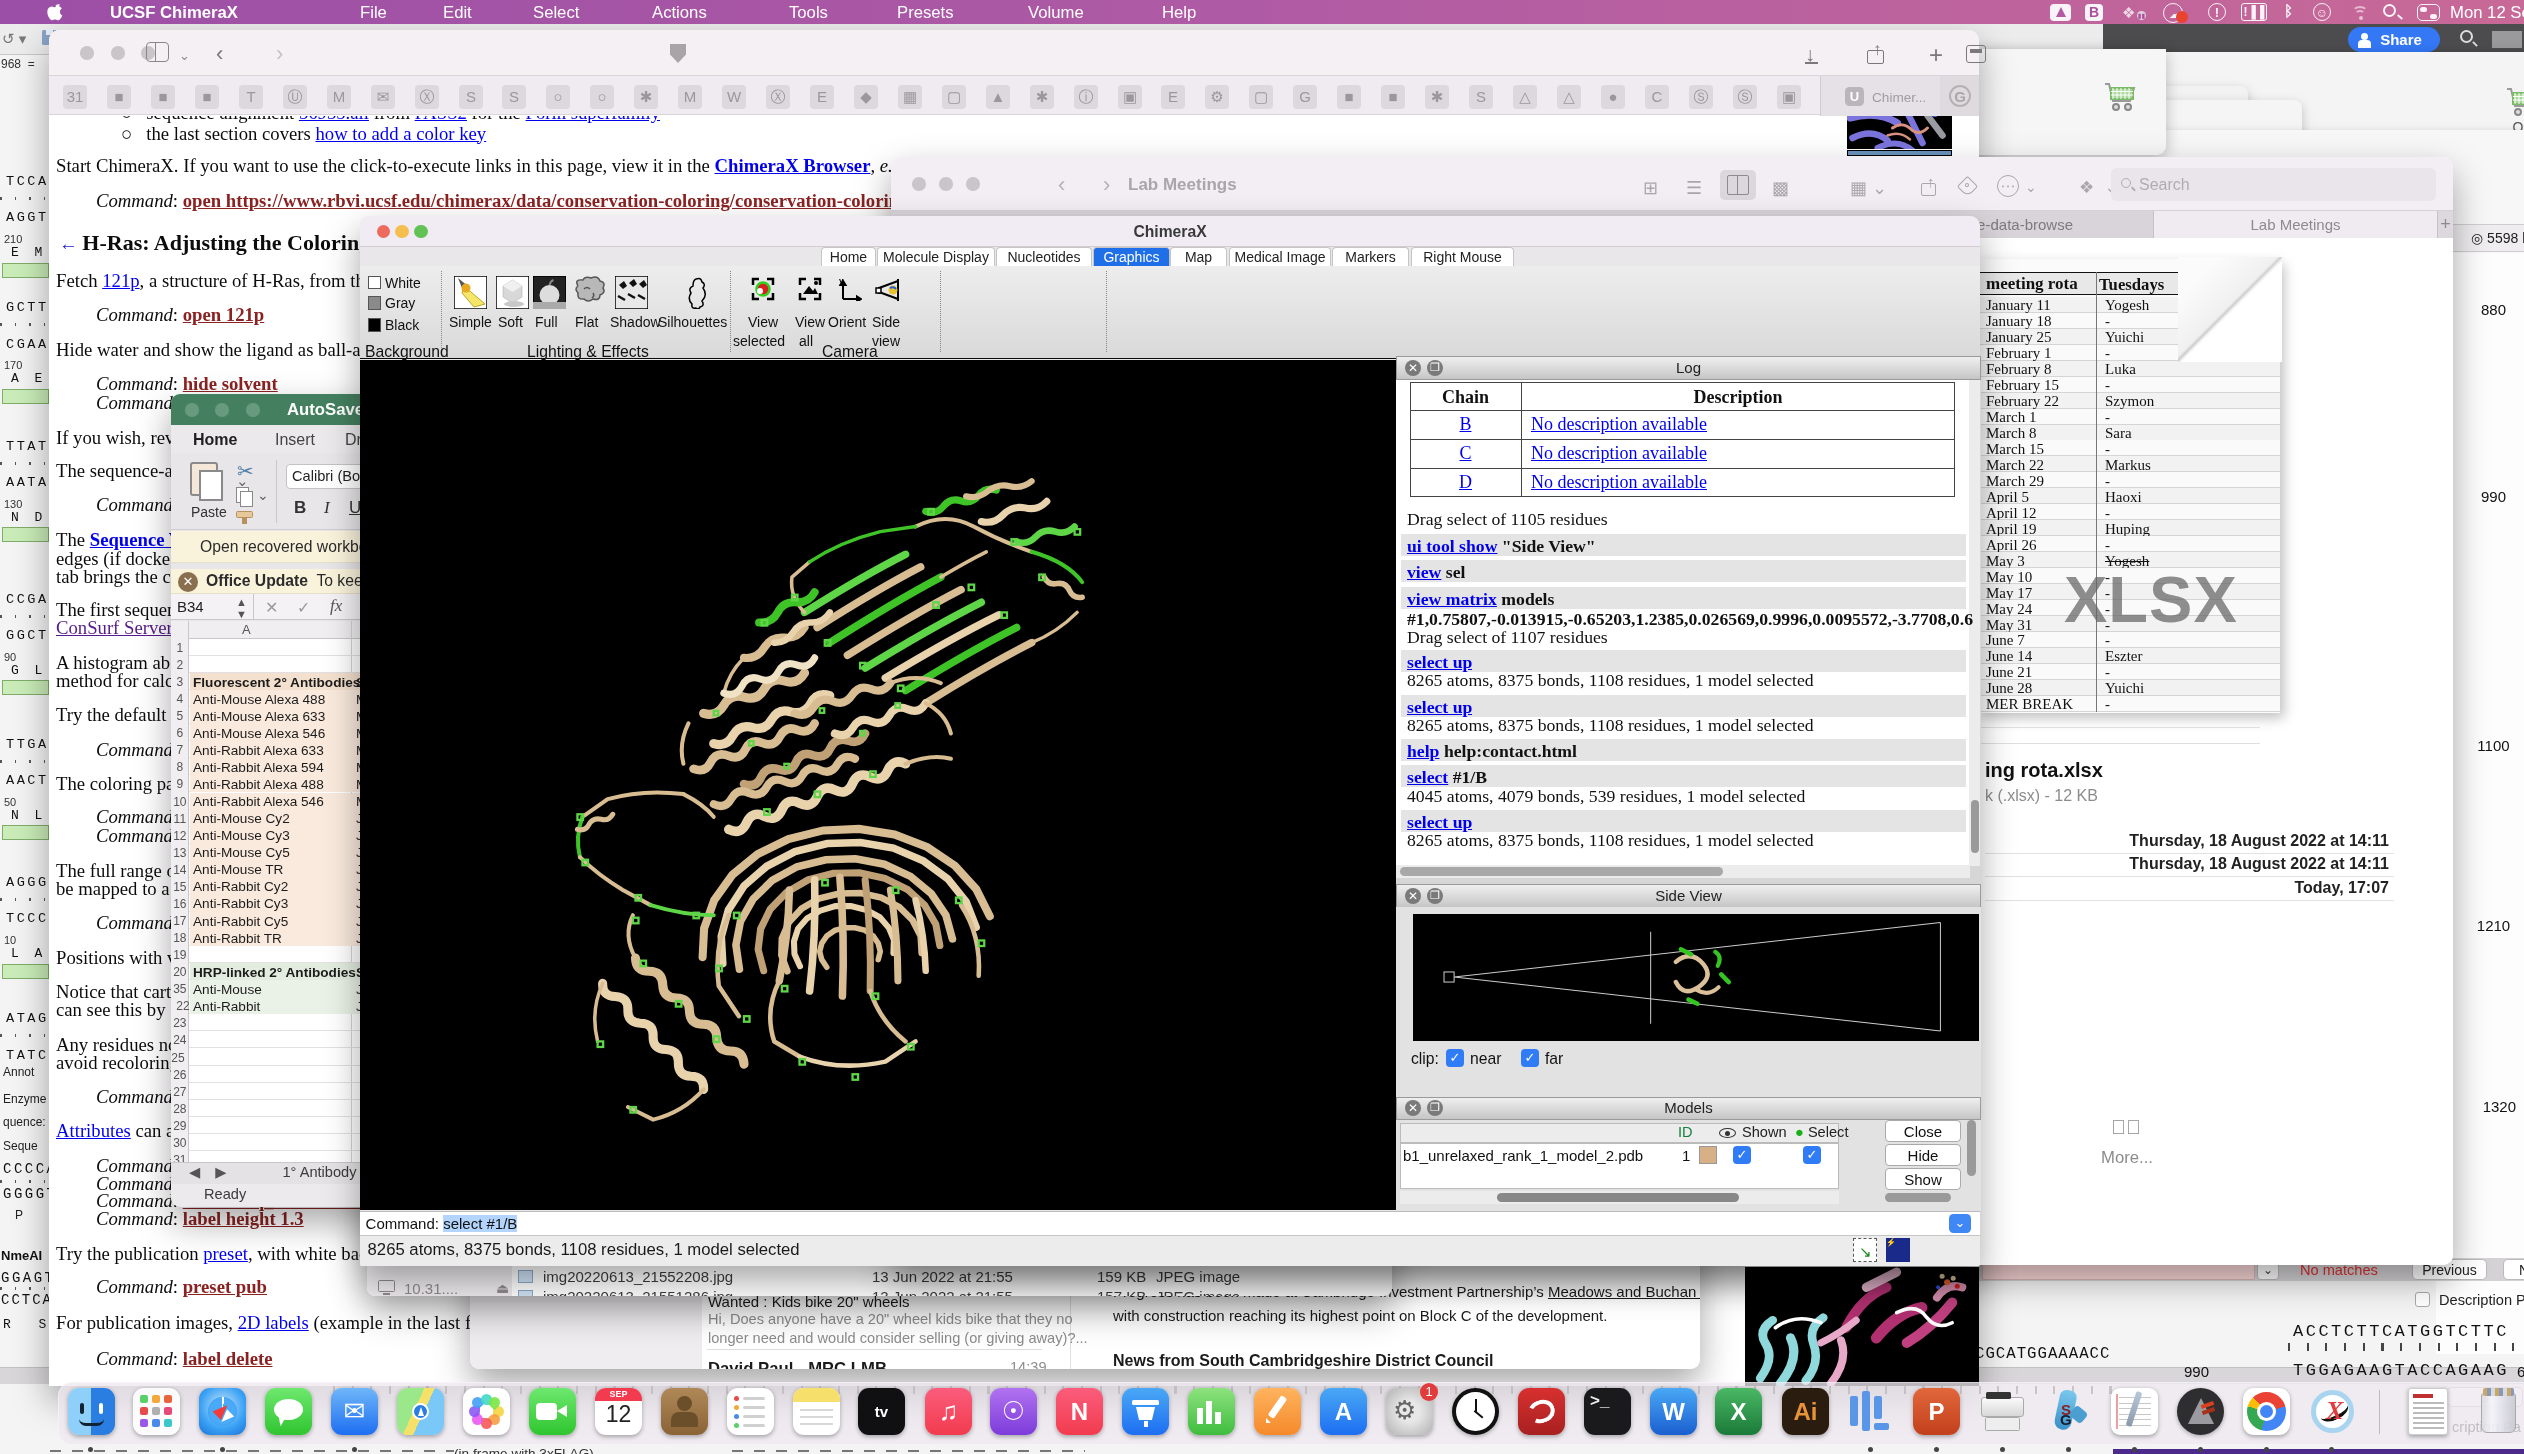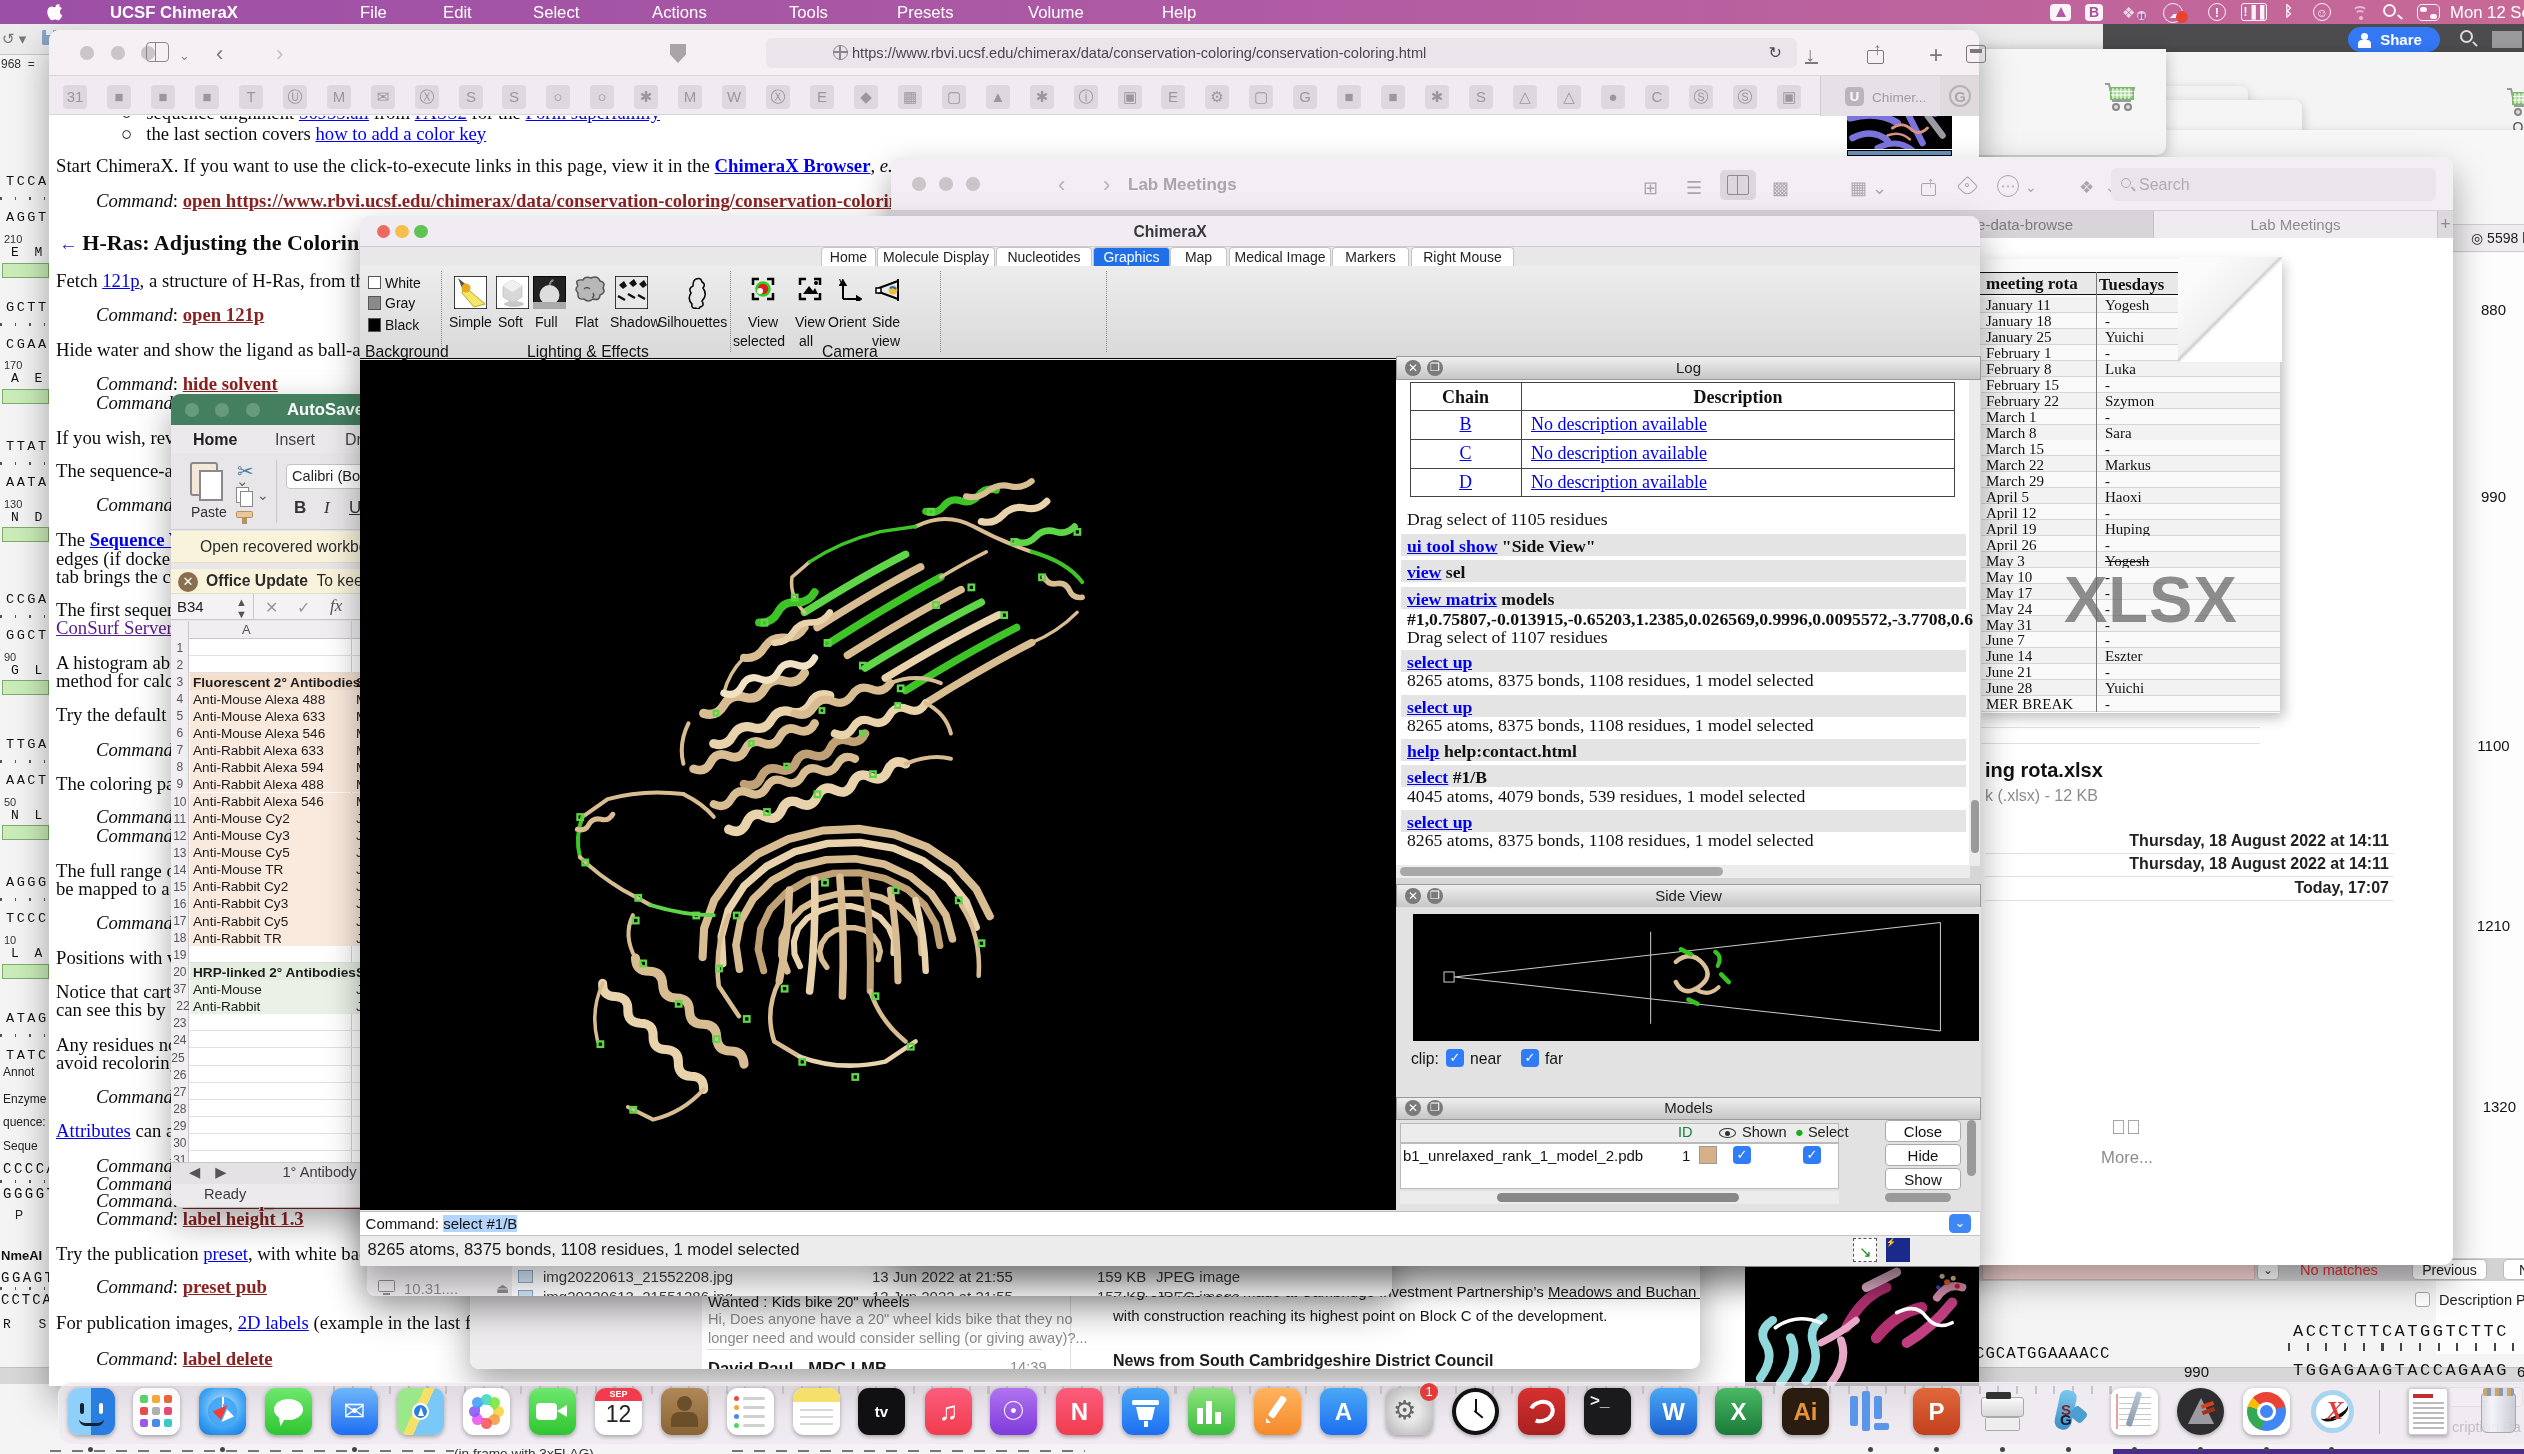--- a/index.html
+++ b/index.html
@@ -172,25 +172,20 @@
   <div class="abs" style="left:0;top:0;width:100%;height:46px;background:#f4f0f4;border-radius:11px 11px 0 0;border-bottom:0.5px solid #d8d4d8"></div>
   <span class="tl" style="position:absolute;left:31px;top:16px;background:#c9c5c9"></span>
   <span class="tl" style="position:absolute;left:62px;top:16px;background:#c9c5c9"></span>
   <span class="tl" style="position:absolute;left:92px;top:16px;background:#c9c5c9"></span>
   <div class="abs" style="left:97px;top:12px;width:23px;height:20px;border:1.5px solid #8a868a;border-radius:4px"></div>
   <div class="abs" style="left:100px;top:12px;width:7px;height:20px;border-right:1.5px solid #8a868a"></div>
   <div class="abs" style="left:130px;top:18px;color:#8a868a;font-size:13px">⌄</div>
   <div class="abs" style="left:167px;top:11px;color:#7b777b;font-size:22px">‹</div>
   <div class="abs" style="left:227px;top:11px;color:#c5c1c5;font-size:22px">›</div>
   <div class="abs" style="left:621px;top:14px;width:16px;height:19px;background:#a8a4a8;clip-path:polygon(0 0,100% 0,100% 55%,50% 100%,0 55%)"></div>
-  <div class="abs" style="left:717px;top:7.6px;width:1031px;height:30px;background:#eae5eb;border-radius:6px;color:#4a464a;font-size:14.6px;line-height:30px">
-    <span style="margin-left:86px">https://www.rbvi.ucsf.edu/chimerax/data/conservation-coloring/conservation-coloring.html</span>
-    <span style="position:absolute;left:67px;top:7px;width:15px;height:15px;border:1.5px solid #8a868a;border-radius:50%"></span><span style="position:absolute;left:73px;top:7px;width:2px;height:15px;background:#8a868a"></span><span style="position:absolute;left:67px;top:13.6px;width:15px;height:2px;background:#8a868a"></span>
-    <span style="position:absolute;right:15px;top:0;font-size:16px">↻</span>
-  </div>
   <div class="abs" style="left:1756px;top:13px;color:#7b777b;font-size:20px">↓</div>
     <div class="abs" style="left:1756px;top:32px;width:13px;height:2px;background:#7b777b"></div>
   <div class="abs" style="left:1818px;top:20px;width:17px;height:14px;border:1.5px solid #7b777b;border-radius:2px"></div>
     <div class="abs" style="left:1824px;top:10px;color:#7b777b;font-size:17px;font-weight:bold">↑</div>
   <div class="abs" style="left:1880px;top:11px;color:#7b777b;font-size:24px">+</div>
   <div class="abs" style="left:1917px;top:15px;width:20px;height:18px;border:1.5px solid #7b777b;border-radius:3px"></div>
   <div class="abs" style="left:1921px;top:19px;width:12px;height:4px;background:#7b777b"></div>
 
   <div class="abs" style="left:0;top:46px;width:100%;height:39px;background:#efebf0;border-bottom:0.5px solid #d8d4d8"></div>
   <div id="favrow">
@@ -637,21 +632,21 @@
 <div class="abs" style="left:22px;top:537px;font-size:13.6px;font-weight:400;color:#1c1c1c;white-space:nowrap">Anti-Rabbit TR</div>
 <div class="abs" style="left:185px;top:537px;font-size:13.6px;font-weight:400;color:#1c1c1c">Jac</div>
 <div class="abs" style="left:0px;top:554px;width:17.7px;text-align:center;font-size:12px;color:#555">19</div>
 <div class="abs" style="left:17.7px;top:552px;width:386px;height:17px;border-bottom:0.5px solid #e2e0e2"></div>
 <div class="abs" style="left:0px;top:571px;width:17.7px;text-align:center;font-size:12px;color:#555">20</div>
 <div class="abs" style="left:17.7px;top:569px;width:386px;height:17px;border-bottom:0.5px solid #e2e0e2"></div>
 <div class="abs" style="left:18.7px;top:569px;width:162px;height:17px;background:#e3eddf"></div>
 <div class="abs" style="left:181px;top:569px;width:223px;height:17px;background:#e3eddf"></div>
 <div class="abs" style="left:22px;top:571px;font-size:13.6px;font-weight:700;color:#1c1c1c;white-space:nowrap">HRP-linked 2° Antibodies</div>
 <div class="abs" style="left:185px;top:571px;font-size:13.6px;font-weight:700;color:#1c1c1c">So</div>
-<div class="abs" style="left:0px;top:588px;width:17.7px;text-align:center;font-size:12px;color:#555">37</div>
+<div class="abs" style="left:0px;top:588px;width:17.7px;text-align:center;font-size:12px;color:#555">35</div>
 <div class="abs" style="left:17.7px;top:586px;width:386px;height:17px;border-bottom:0.5px solid #e2e0e2"></div>
 <div class="abs" style="left:18.7px;top:586px;width:162px;height:17px;background:#eaf1e6"></div>
 <div class="abs" style="left:181px;top:586px;width:223px;height:17px;background:#eaf1e6"></div>
 <div class="abs" style="left:22px;top:588px;font-size:13.6px;font-weight:400;color:#1c1c1c;white-space:nowrap">Anti-Mouse</div>
 <div class="abs" style="left:185px;top:588px;font-size:13.6px;font-weight:400;color:#1c1c1c">Jac</div>
 <div class="abs" style="left:0px;top:605px;width:24px;text-align:center;font-size:12px;color:#555">22</div>
 <div class="abs" style="left:17.7px;top:603px;width:386px;height:17px;border-bottom:0.5px solid #e2e0e2"></div>
 <div class="abs" style="left:18.7px;top:603px;width:162px;height:17px;background:#eaf1e6"></div>
 <div class="abs" style="left:181px;top:603px;width:223px;height:17px;background:#eaf1e6"></div>
 <div class="abs" style="left:22px;top:605px;font-size:13.6px;font-weight:400;color:#1c1c1c;white-space:nowrap">Anti-Rabbit</div>

